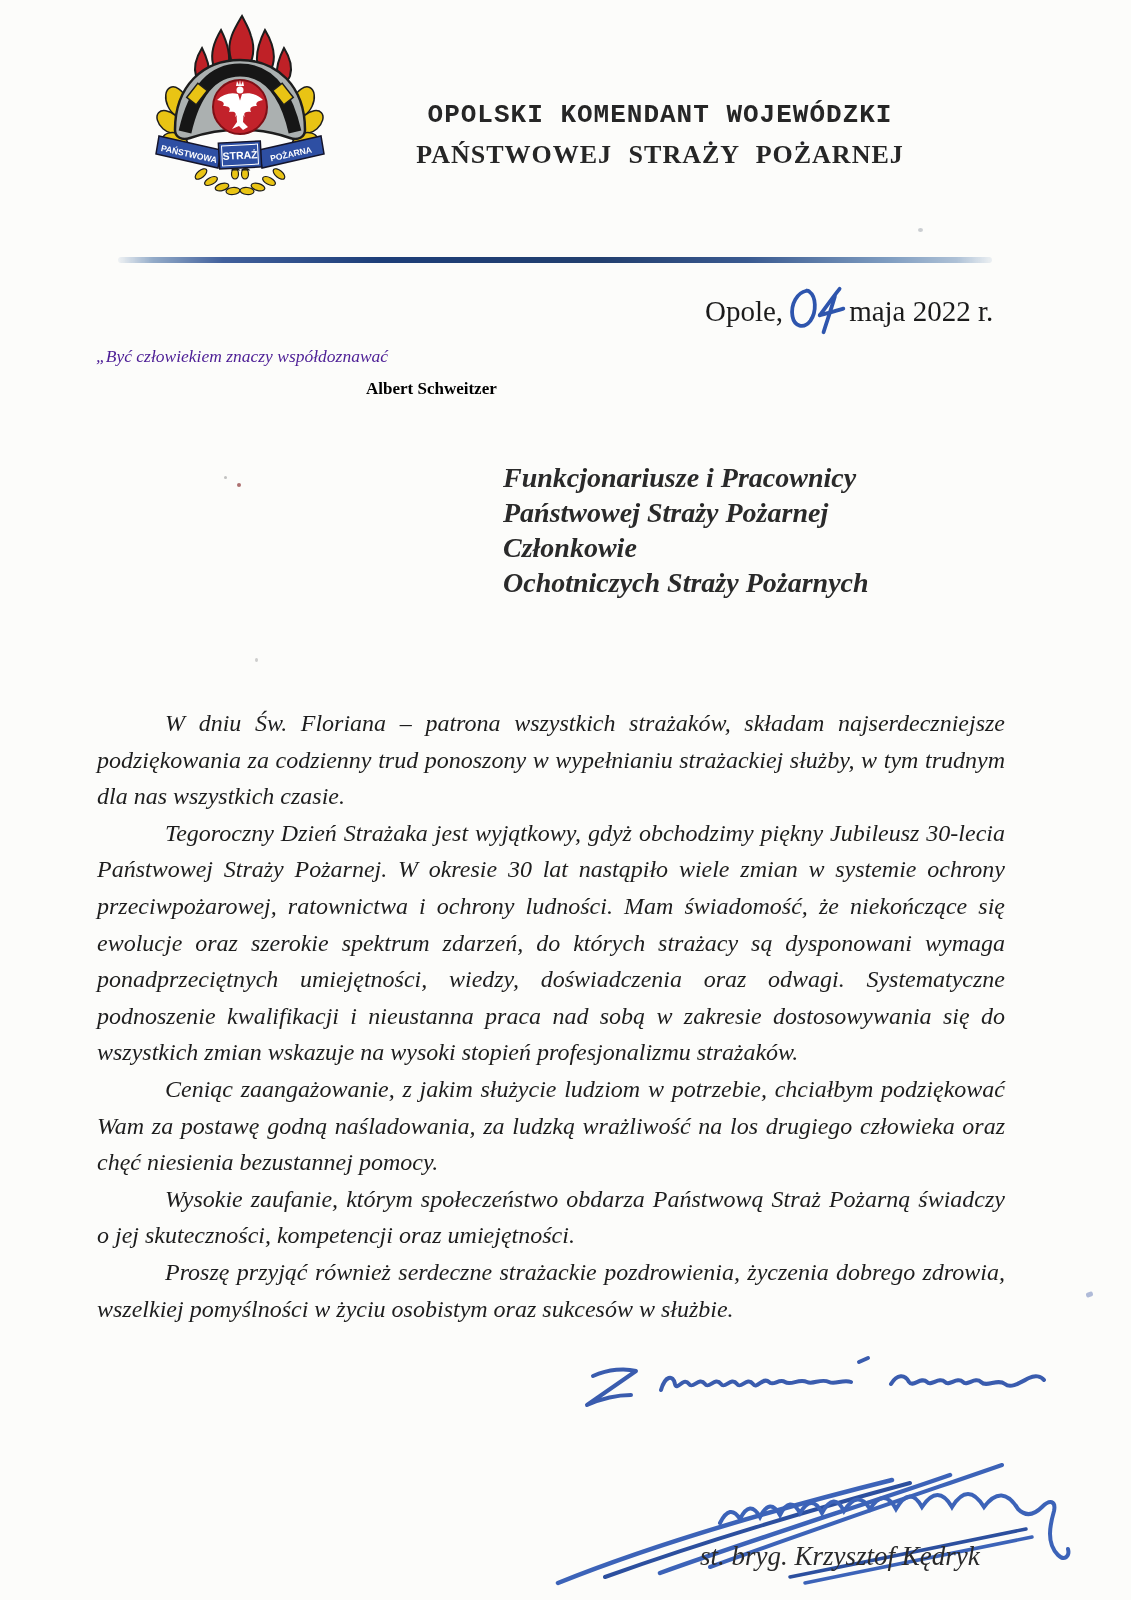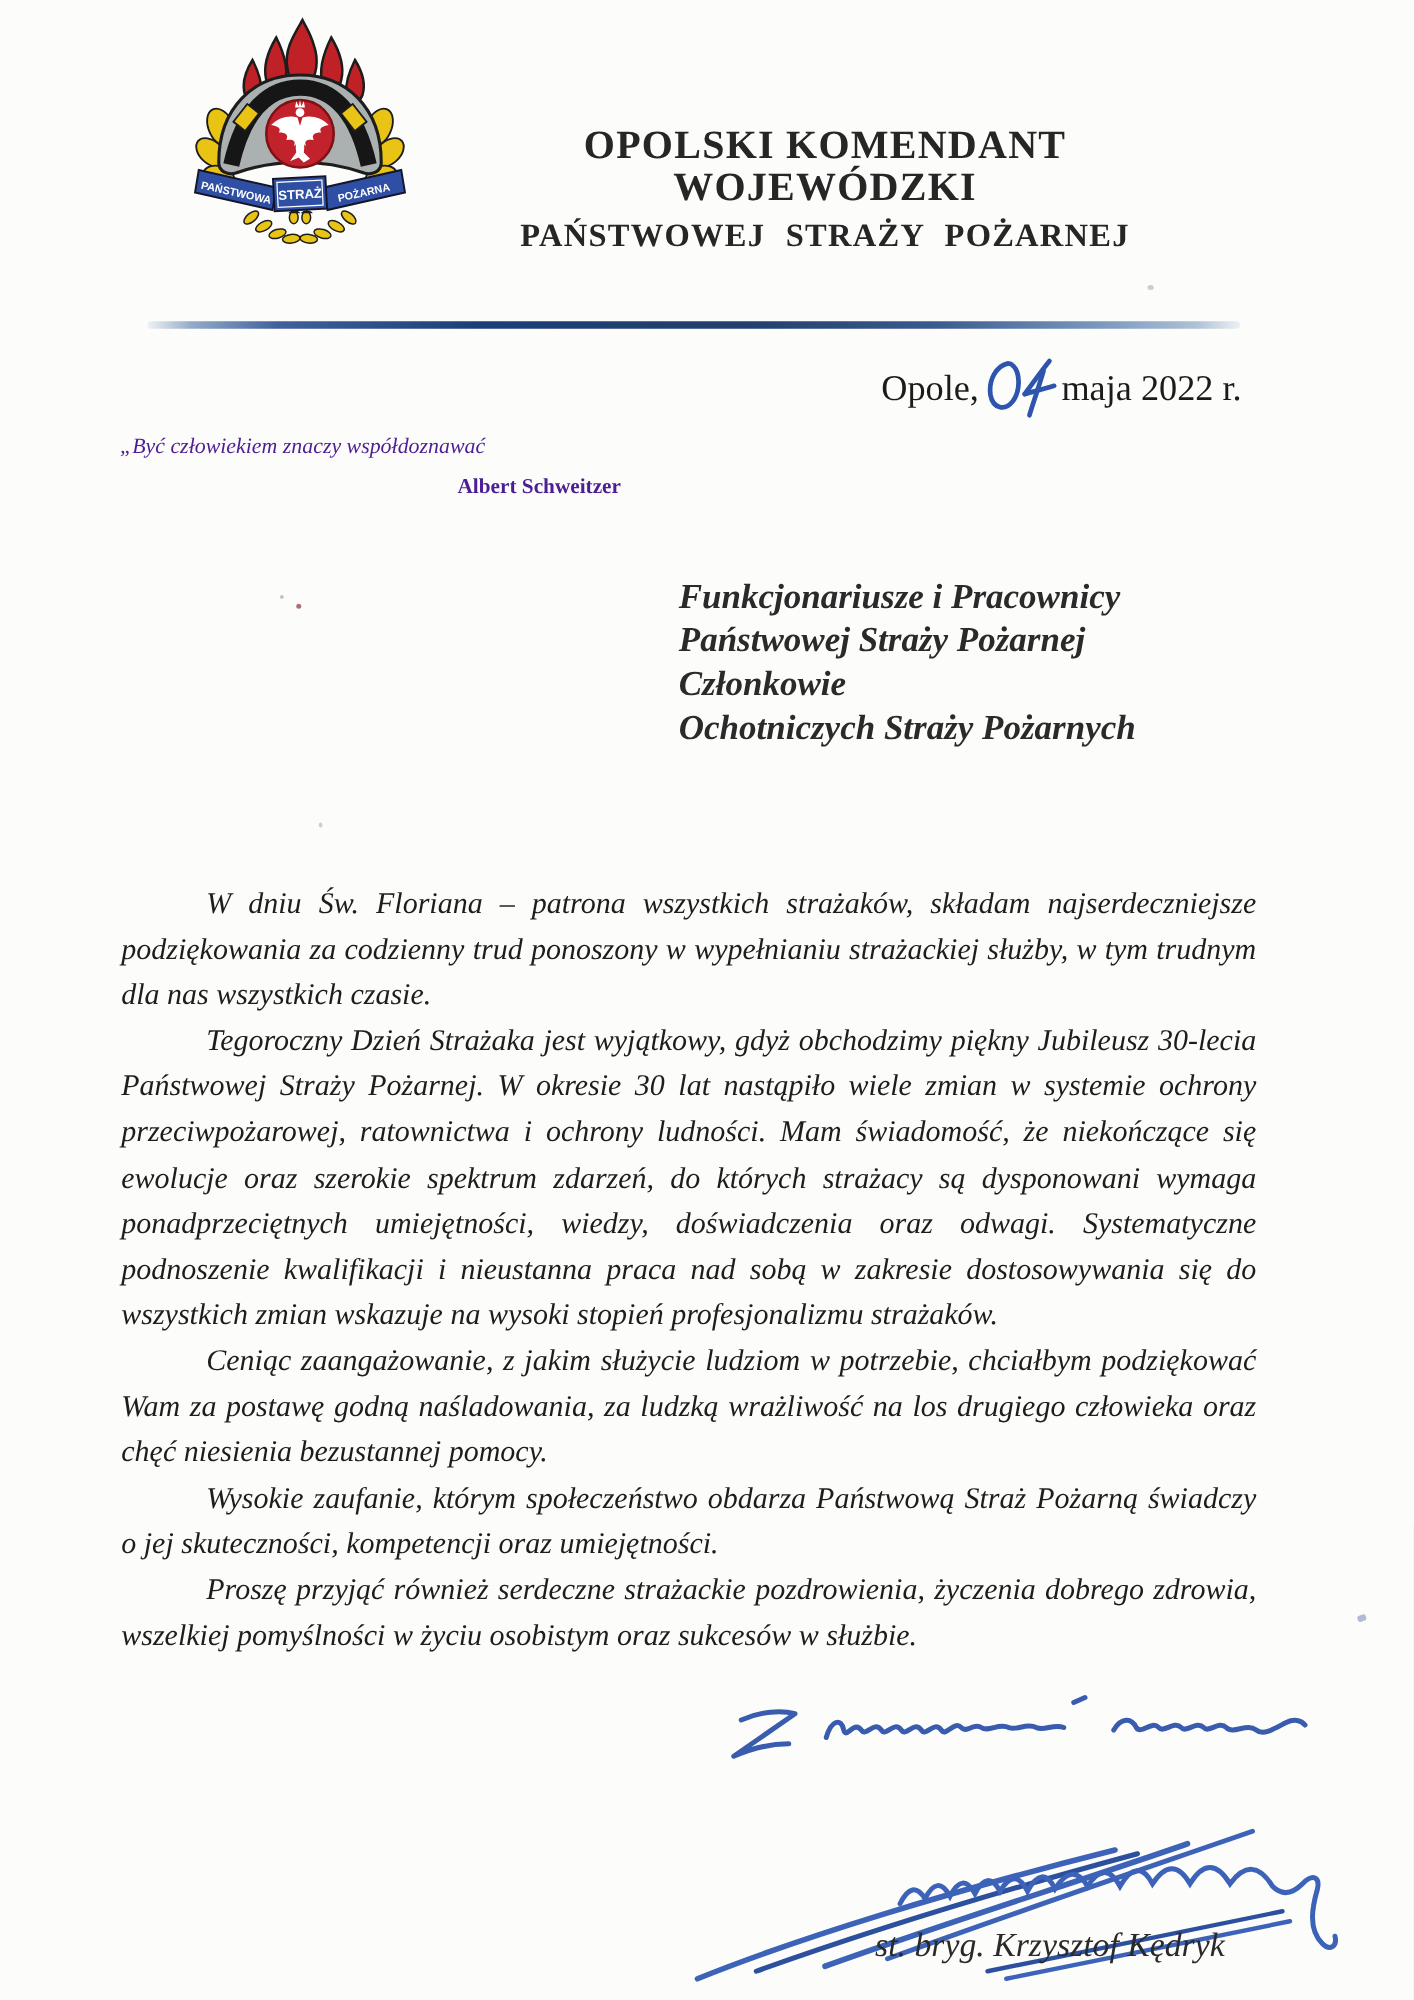--- a/index.html
+++ b/index.html
@@ -10,21 +10,21 @@
     background:#fcfcfa;
     font-family:"Liberation Serif", serif;
     color:#1c1c1c;
     overflow:hidden;
   }
   
   .header-block{
     position:absolute;left:385px;top:98px;width:550px;
     text-align:center;font-weight:bold;color:#262626;
   }
-  .header-line1{font-size:32px;letter-spacing:1px;line-height:34px;}
+  .header-line1{font-size:26px;letter-spacing:1px;line-height:34px;font-family:Liberation Mono, monospace;}
   .header-line2{font-size:26px;letter-spacing:1px;word-spacing:9px;line-height:46px;}
   
   .emblem{position:absolute;left:155px;top:10px;width:170px;height:190px;}
   
   .rule{
     position:absolute;left:118px;top:257px;width:874px;height:6px;
     background:linear-gradient(90deg,
       rgba(170,190,212,0.15) 0%, #93abc8 4%, #41609c 12%,
       #1d3e78 30%, #223f6e 55%, #3a5a90 72%,
       #7e9cc0 88%, #aec1d6 96%, rgba(174,193,214,0.2) 100%);
@@ -40,27 +40,27 @@
   .dateline .city{line-height:40px;}
   .dateline .rest{line-height:40px;}
   .day-hw{width:66px;height:52px;margin-bottom:-6px;}
   
   .quote{
     position:absolute;left:96px;top:345px;width:330px;
     font-style:italic;font-size:17.5px;line-height:22px;color:#4c1d95;
   }
   .quote-author{
     position:absolute;left:366px;top:379px;
-    font-weight:bold;font-size:17px;color:#4c1d95;
+    font-weight:bold;font-size:17px;color:#000000;
   }
   
   .addressee{
     position:absolute;left:503px;top:460px;
     font-weight:bold;font-style:italic;
-    font-size:28px;line-height:35px;color:#2a2a2a;margin-left:40px;
+    font-size:28px;line-height:35px;color:#2a2a2a;
   }
   
   .letter-body{
     position:absolute;left:97px;top:705px;width:908px;
     font-style:italic;font-size:24px;line-height:36.6px;
     text-align:justify;color:#1d1d1d;
   }
   .letter-body p{margin:0;text-indent:68px;}
   
   .closing-hw{position:absolute;left:563px;top:1332px;width:500px;height:85px;}

